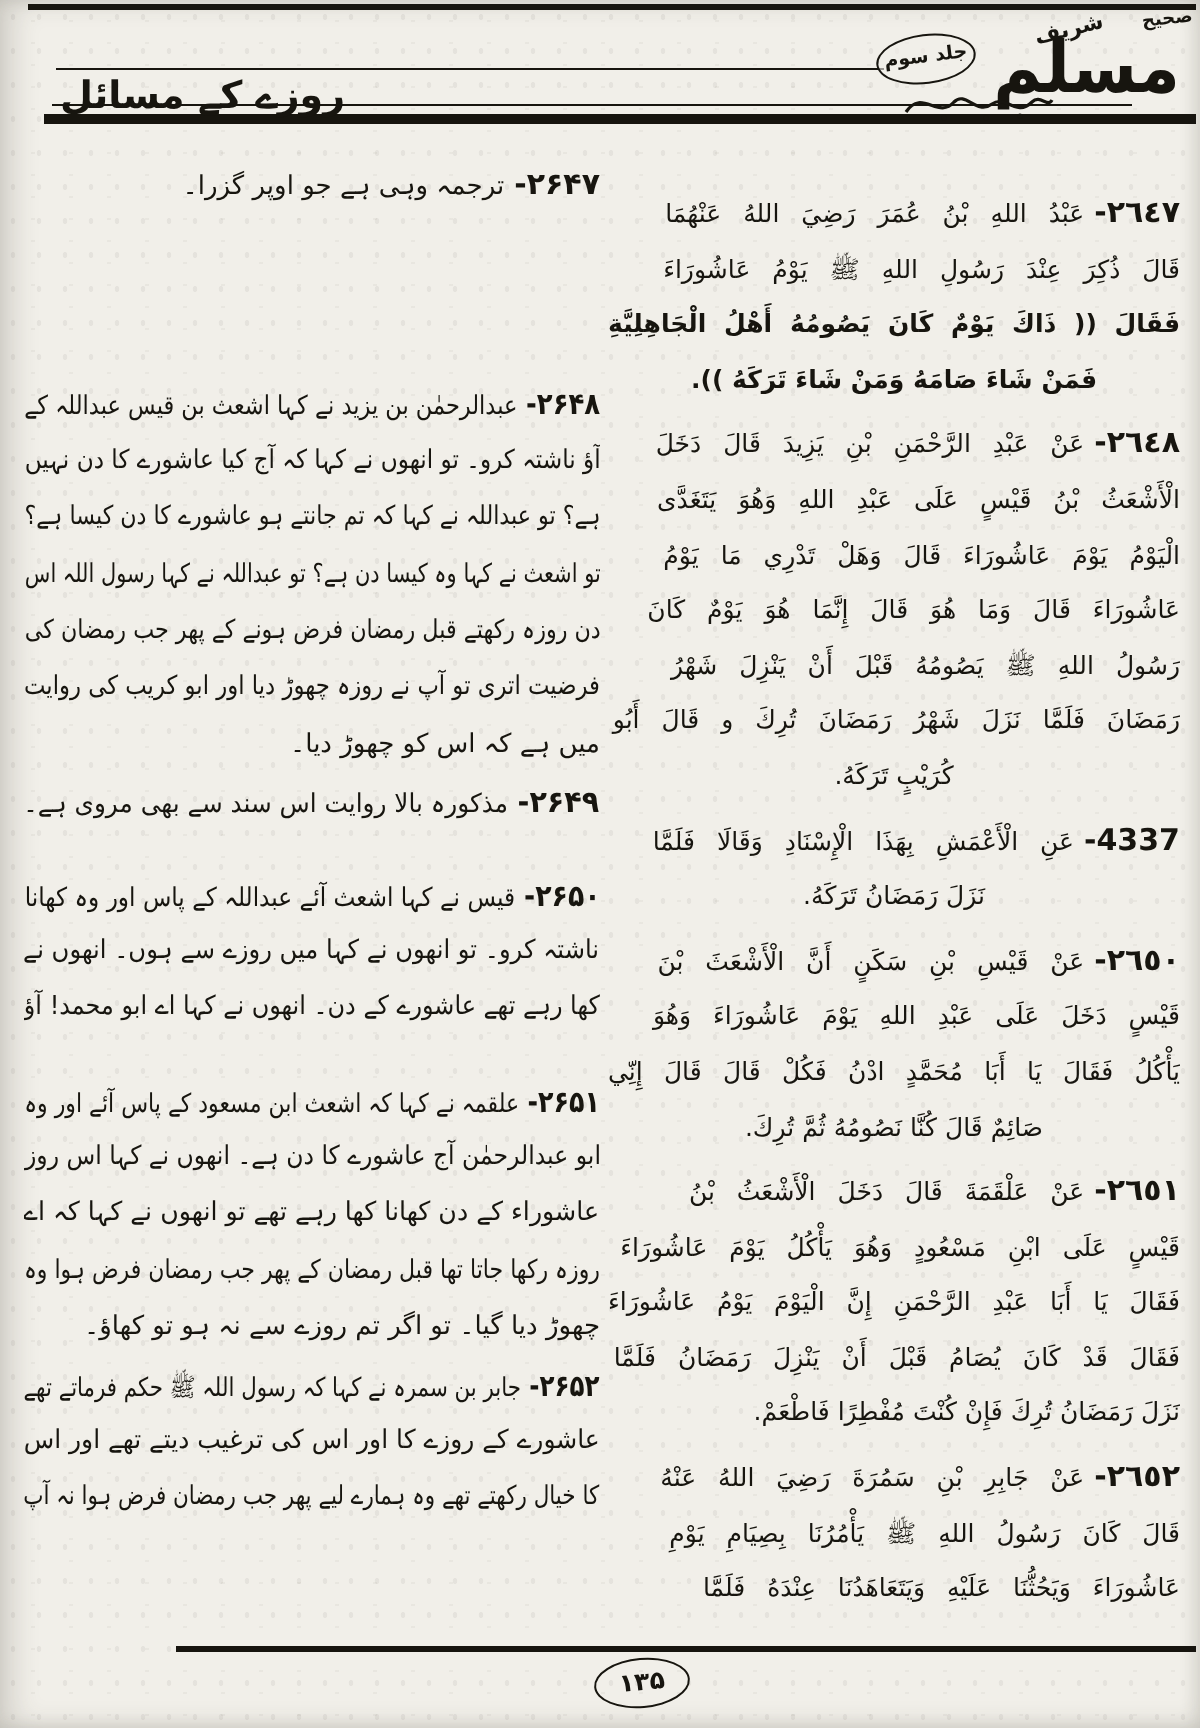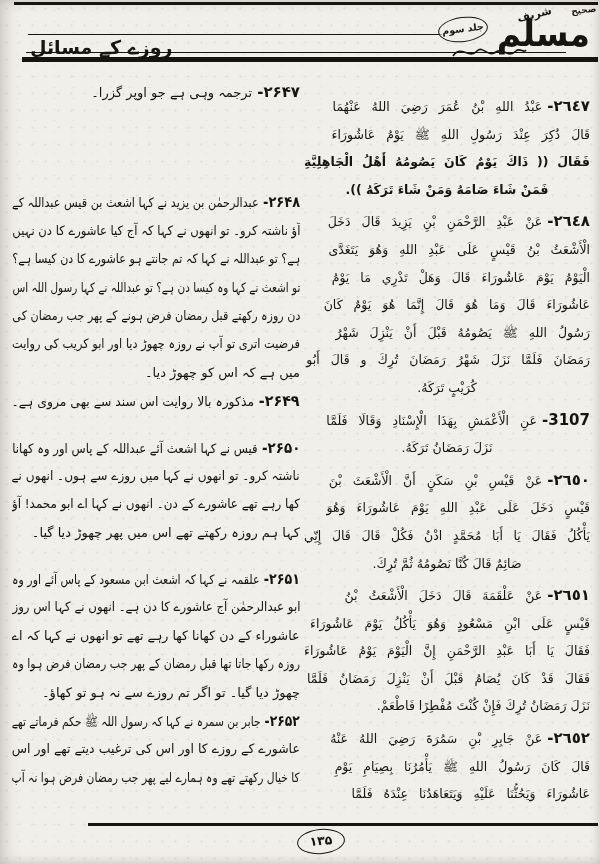--- a/index.html
+++ b/index.html
@@ -86,21 +86,21 @@
     <div class="para">
       <div class="line"><span class="ltxt" style="word-spacing: 7px; text-align: center;"><b class="num">٢٦٤٨-</b><span>عَنْ عَبْدِ الرَّحْمَنِ بْنِ يَزِيدَ قَالَ دَخَلَ</span></span></div>
       <div class="line"><span class="ltxt" style="word-spacing: 7px;">الْأَشْعَثُ بْنُ قَيْسٍ عَلَى عَبْدِ اللهِ وَهُوَ يَتَغَدَّى</span></div>
       <div class="line"><span class="ltxt" style="word-spacing: 7px;">الْيَوْمُ يَوْمَ عَاشُورَاءَ قَالَ وَهَلْ تَدْرِي مَا يَوْمُ</span></div>
       <div class="line"><span class="ltxt" style="word-spacing: 7px;">عَاشُورَاءَ قَالَ وَمَا هُوَ قَالَ إِنَّمَا هُوَ يَوْمٌ كَانَ</span></div>
       <div class="line"><span class="ltxt" style="word-spacing: 7px;">رَسُولُ اللهِ ﷺ يَصُومُهُ قَبْلَ أَنْ يَنْزِلَ شَهْرُ</span></div>
       <div class="line"><span class="ltxt" style="word-spacing: 7px;">رَمَضَانَ فَلَمَّا نَزَلَ شَهْرُ رَمَضَانَ تُرِكَ و قَالَ أَبُو</span></div>
       <div class="line center"><span class="ltxt last">كُرَيْبٍ تَرَكَهُ.</span></div>
     </div>
     <div class="para">
-      <div class="line"><span class="ltxt" style="word-spacing: 7px;"><b class="num">3107-</b><span>عَنِ الْأَعْمَشِ بِهَذَا الْإِسْنَادِ وَقَالَا فَلَمَّا</span></span></div>
+      <div class="line"><span class="ltxt" style="word-spacing: 7px;"><b class="num">4337-</b><span>عَنِ الْأَعْمَشِ بِهَذَا الْإِسْنَادِ وَقَالَا فَلَمَّا</span></span></div>
       <div class="line center"><span class="ltxt last">نَزَلَ رَمَضَانُ تَرَكَهُ.</span></div>
     </div>
     <div class="para">
       <div class="line"><span class="ltxt" style="word-spacing: 7px;"><b class="num">٢٦٥٠-</b><span>عَنْ قَيْسِ بْنِ سَكَنٍ أَنَّ الْأَشْعَثَ بْنَ</span></span></div>
       <div class="line"><span class="ltxt" style="word-spacing: 7px;">قَيْسٍ دَخَلَ عَلَى عَبْدِ اللهِ يَوْمَ عَاشُورَاءَ وَهُوَ</span></div>
       <div class="line"><span class="ltxt" style="word-spacing: 6.68px;">يَأْكُلُ فَقَالَ يَا أَبَا مُحَمَّدٍ ادْنُ فَكُلْ قَالَ قَالَ إِنِّي</span></div>
       <div class="line center"><span class="ltxt last">صَائِمٌ قَالَ كُنَّا نَصُومُهُ ثُمَّ تُرِكَ.</span></div>
     </div>
     <div class="para">
       <div class="line"><span class="ltxt" style="word-spacing: 7px;"><b class="num">٢٦٥١-</b><span>عَنْ عَلْقَمَةَ قَالَ دَخَلَ الْأَشْعَثُ بْنُ</span></span></div>
@@ -129,21 +129,20 @@
       <div class="line"><span class="ltxt" style="transform: scaleX(0.8754);">فرضیت اتری تو آپ نے روزہ چھوڑ دیا اور ابو کریب کی روایت</span></div>
       <div class="line"><span class="ltxt last">میں ہے کہ اس کو چھوڑ دیا۔</span></div>
     </div>
     <div class="para p2649">
       <div class="line"><span class="ltxt last" style="transform: scaleX(0.9518);"><b class="num">۲۶۴۹-</b><span>مذکورہ بالا روایت اس سند سے بھی مروی ہے۔</span></span></div>
     </div>
     <div class="para p2650">
       <div class="line"><span class="ltxt" style="transform: scaleX(0.8935);"><b class="num">۲۶۵۰-</b><span>قیس نے کہا اشعث آئے عبداللہ کے پاس اور وہ کھانا</span></span></div>
       <div class="line"><span class="ltxt" style="transform: scaleX(0.9305);">ناشتہ کرو۔ تو انھوں نے کہا میں روزے سے ہوں۔ انھوں نے</span></div>
       <div class="line"><span class="ltxt" style="transform: scaleX(0.9204);">کھا رہے تھے عاشورے کے دن۔ انھوں نے کہا اے ابو محمد! آؤ</span></div>
-      <div class="line"><span class="ltxt last">کہا ہم روزہ رکھتے تھے اس میں پھر چھوڑ دیا گیا۔</span></div>
     </div>
     <div class="para p2651">
       <div class="line"><span class="ltxt" style="transform: scaleX(0.8469);"><b class="num">۲۶۵۱-</b><span>علقمہ نے کہا کہ اشعث ابن مسعود کے پاس آئے اور وہ</span></span></div>
       <div class="line"><span class="ltxt" style="transform: scaleX(0.9043);">ابو عبدالرحمٰن آج عاشورے کا دن ہے۔ انھوں نے کہا اس روز</span></div>
       <div class="line"><span class="ltxt" style="transform: scaleX(0.9712);">عاشوراء کے دن کھانا کھا رہے تھے تو انھوں نے کہا کہ اے</span></div>
       <div class="line"><span class="ltxt" style="transform: scaleX(0.8471);">روزہ رکھا جاتا تھا قبل رمضان کے پھر جب رمضان فرض ہوا وہ</span></div>
       <div class="line"><span class="ltxt last">چھوڑ دیا گیا۔ تو اگر تم روزے سے نہ ہو تو کھاؤ۔</span></div>
     </div>
     <div class="para p2652">
       <div class="line"><span class="ltxt" style="transform: scaleX(0.821);"><b class="num">۲۶۵۲-</b><span>جابر بن سمرہ نے کہا کہ رسول اللہ ﷺ حکم فرماتے تھے</span></span></div>

